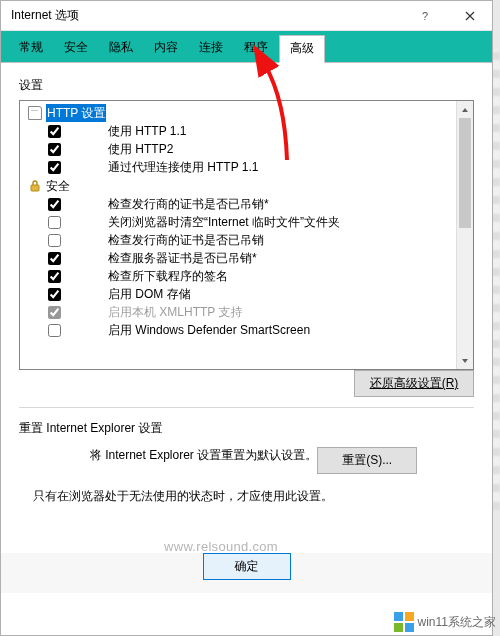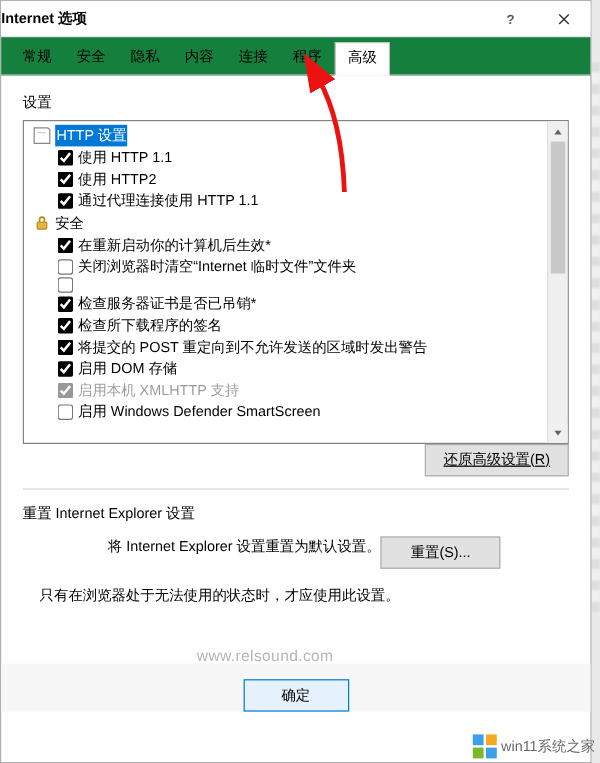--- a/index.html
+++ b/index.html
@@ -18,38 +18,38 @@
     left: 0; top: 0;
     width: 493px;
     height: 636px;
     background: #fff;
     border: 1px solid #b0b0b0;
   }
   .titlebar {
     height: 30px;
     display: flex;
     align-items: center;
+    padding-left: 10px;
     background: #fff;
     border-bottom: 1px solid #e4e4e4;
     color: #000;
     font-size: 12px;
-    font-weight: bold;
   }
   .titlebar .spacer { flex: 1; }
   .tbtn {
     width: 45px; height: 30px;
     display: flex; align-items: center; justify-content: center;
     color: #444;
   }
   .tbtn svg { width: 10px; height: 10px; }
   .tabstrip {
     display: flex;
     padding: 3px 8px 0 8px;
     border-bottom: 1px solid #c0c0c0;
-    background: #15803d;
+    background: #14b8a6;
   }
   .tab {
     padding: 4px 10px 5px 10px;
     margin-right: 1px;
     color: #000;
     position: relative;
     top: 1px;
     cursor: default;
   }
   .tab.active {
@@ -99,20 +99,21 @@
   }
   .cat .caticon.lock svg { width:14px; height:14px; }
   .cat .catlabel { }
   .cat .catlabel.sel {
     background: #0078d7; color: #fff;
     padding: 0 1px;
   }
   .node {
     display: flex; align-items: center;
     padding-left: 20px;
+    gap: 43px;
   }
   .node input[type=checkbox] {
     width: 13px; height: 13px; margin: 0 4px 0 0;
     accent-color: #000;
   }
   .scrollbar {
     position: absolute; right: 0; top: 0; bottom: 0;
     width: 17px;
     background: #f0f0f0;
     border-left: 1px solid #dedede;
@@ -148,21 +149,21 @@
   .reset-row {
     display: flex; align-items: flex-start;
     justify-content: center;
     margin: 0 0 8px 14px;
   }
   .reset-note {
     margin: 14px 0 0 14px;
   }
   .phantom-row {
     position: absolute; left: 0; right: 0; height: 40px;
-    display: flex; justify-content: center; align-items: flex-end;
+    display: flex; justify-content: center; align-items: flex-start;
     gap: 8px;
     background: #f7f7f7;
   }
   .okbtn {
     border: 1px solid #0078d7;
     background: #e5f1fb;
     padding: 4px 0;
     width: 88px;
     text-align: center;
   }
@@ -272,40 +273,37 @@
           <span class="caticon lock">
             <svg viewBox="0 0 14 14">
                 <rect x="3" y="6" width="8" height="6" rx="1" fill="#e2b53e" stroke="#b58b17"></rect>
                 <path d="M5 6 V4 a2 2 0 0 1 4 0 V6" fill="none" stroke="#b58b17" stroke-width="1.4"></path>
               </svg>
           </span>
           <span class="catlabel">安全</span>
         </div>
         <div class="node">
           <input type="checkbox" checked="" style="">
-          <span>在重新启动你的计算机后生效*</span>
+          <span>检查发行商的证书是否已吊销*</span>
         </div>
         <div class="node">
           <input type="checkbox" style="">
           <span>关闭浏览器时清空“Internet 临时文件”文件夹</span>
         </div>
         <div class="node">
           <input type="checkbox" style="">
+          <span>检查发行商的证书是否已吊销</span>
         </div>
         <div class="node">
           <input type="checkbox" checked="" style="">
           <span>检查服务器证书是否已吊销*</span>
         </div>
         <div class="node">
           <input type="checkbox" checked="" style="">
           <span>检查所下载程序的签名</span>
-        </div>
-        <div class="node">
-          <input type="checkbox" checked="" style="">
-          <span>将提交的 POST 重定向到不允许发送的区域时发出警告</span>
         </div>
         <div class="node">
           <input type="checkbox" checked="" style="">
           <span>启用 DOM 存储</span>
         </div>
         <div class="node" style="opacity:.4">
           <input type="checkbox" checked="" style="">
           <span>启用本机 XMLHTTP 支持</span>
         </div>
         <div class="node">

